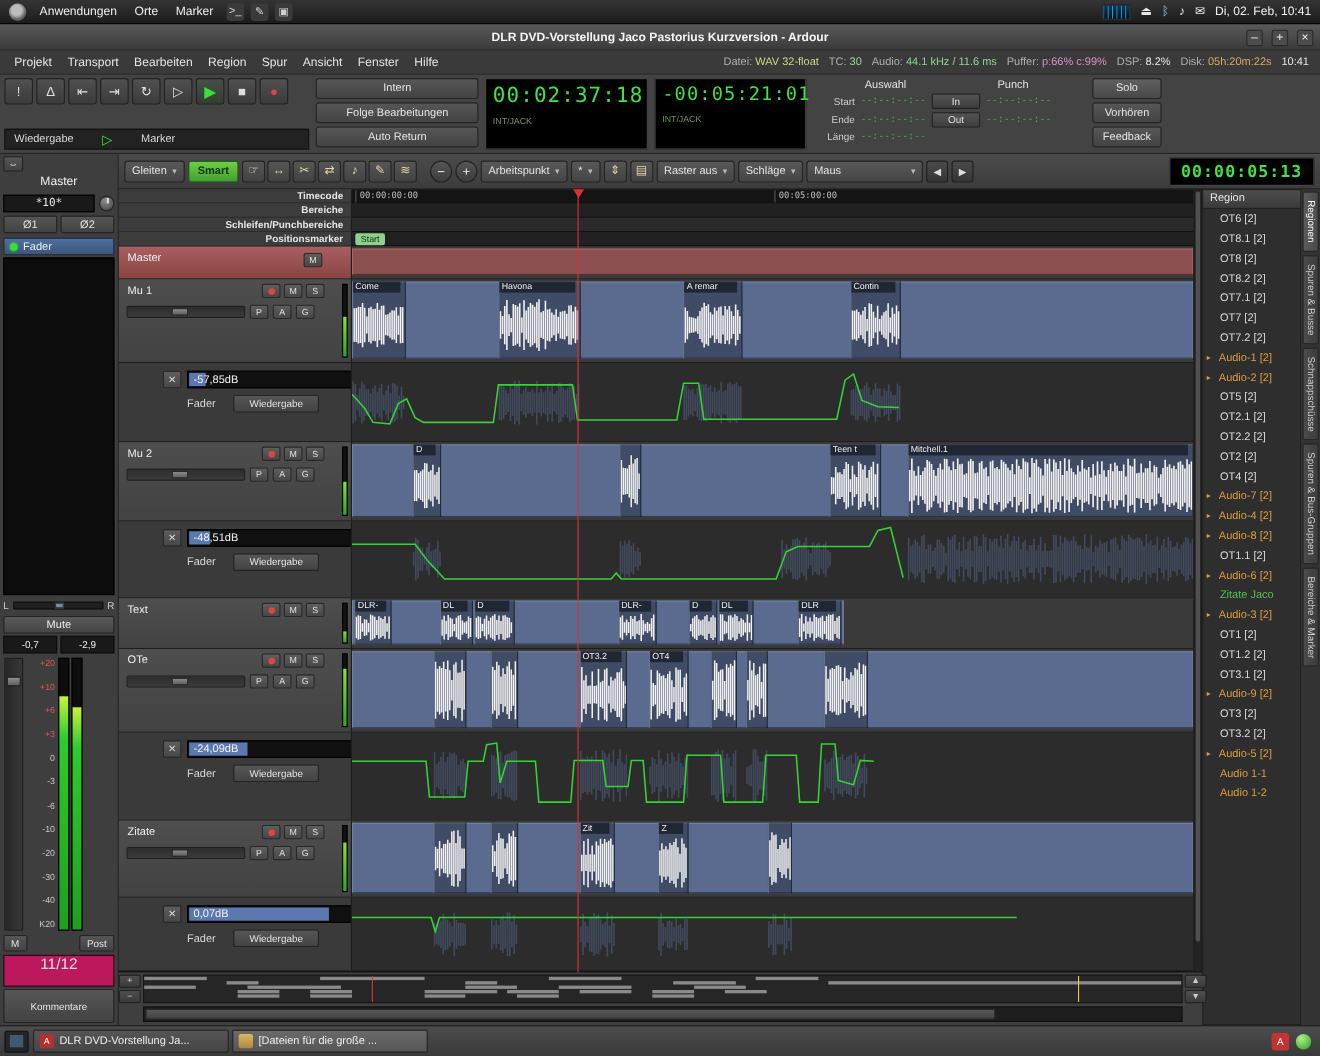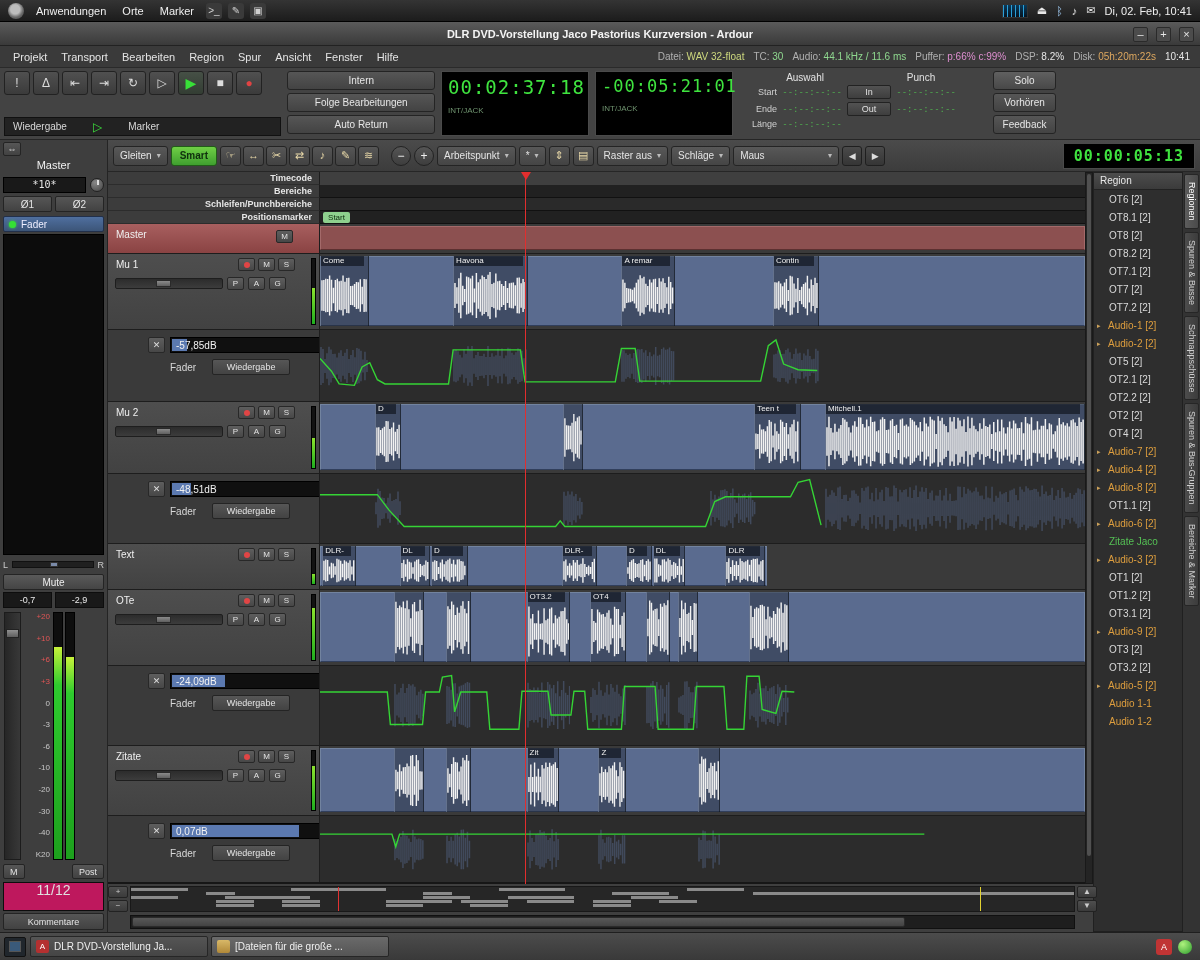--- a/index.html
+++ b/index.html
@@ -91,21 +91,21 @@
 .vthumb{position:absolute;top:16px;left:1px;right:1px;height:9px;background:linear-gradient(#909090,#5e5e5e);border:1px solid #222}
 .mscale{width:26px;display:flex;flex-direction:column;justify-content:space-between;padding:1px 0}
 .sc{font-size:8px;color:#c8c8c8;text-align:right;line-height:1}
 .sc.red{color:#e05555}
 .mbars{display:flex;gap:2px;flex:1}
 .mbar{width:10px;background:#0e0e0e;border:1px solid #000;position:relative}
 .mfill{position:absolute;bottom:0;left:0;right:0;background:linear-gradient(#c8f23a,#2ecb2e 18%,#1da01d)}
 .mx-mpost{height:16px;display:flex;justify-content:space-between;gap:3px}
 .mpb{height:15px;background:linear-gradient(#565656,#424242);border:1px solid #242424;border-radius:2px;color:#e4e4e4;font-size:9px;padding:0 6px}
 .mx-io{height:29px;background:#be185d;border:1px solid #0d0d0d;color:#e0e0e0;font-size:14px;text-align:center;line-height:14px}
-.mx-comm{height:17px;background:linear-gradient(#565656,#424242);border:1px solid #242424;border-radius:2px;color:#e4e4e4;font-size:9px;width:100%}
+.mx-comm{height:31px;background:linear-gradient(#565656,#424242);border:1px solid #242424;border-radius:2px;color:#e4e4e4;font-size:9px;width:100%}
 
 .rulers{position:absolute;left:108px;top:172px;width:977px;height:52px}
 .rrow{display:flex;height:13px}
 .rlab{width:212px;background:#3c3c3c;border-right:1px solid #1d1d1d;border-bottom:1px solid #2c2c2c;color:#e6e6e6;font-size:9px;font-weight:bold;text-align:right;padding:1px 7px 0 0;white-space:nowrap;overflow:hidden}
 .rtl{flex:1;position:relative;border-bottom:1px solid #111}
 .rtl.tc{background:#141414}
 .rtl.b1{background:#212121}
 .rtl.b2{background:#2a2a2a}
 .rtl.b3{background:#212121}
 .tick{position:absolute;top:1px;color:#c0c0c0;font-size:8px;font-family:"DejaVu Sans Mono",monospace;border-left:1px solid #555;padding-left:3px;height:11px}
@@ -411,20 +411,24 @@
       <button class="mpb">M</button>
       <button class="mpb">Post</button>
     </div>
     <div class="mx-io">11/12</div>
     <button class="mx-comm">Kommentare</button>
   </div>
 
   <div class="rulers">
     <div class="rrow">
       <div class="rlab">Timecode</div>
+      <div class="rtl tc" id="ruler-timecode">
+          <div class="tick" style="left: 0.4%;">00:00:00:00</div>
+          <div class="tick" style="left: 50.2%;">00:05:00:00</div>
+        </div>
     </div>
     <div class="rrow">
       <div class="rlab">Bereiche</div>
       <div class="rtl b1"></div>
     </div>
     <div class="rrow">
       <div class="rlab">Schleifen/Punchbereiche</div>
       <div class="rtl b2"></div>
     </div>
     <div class="rrow">

